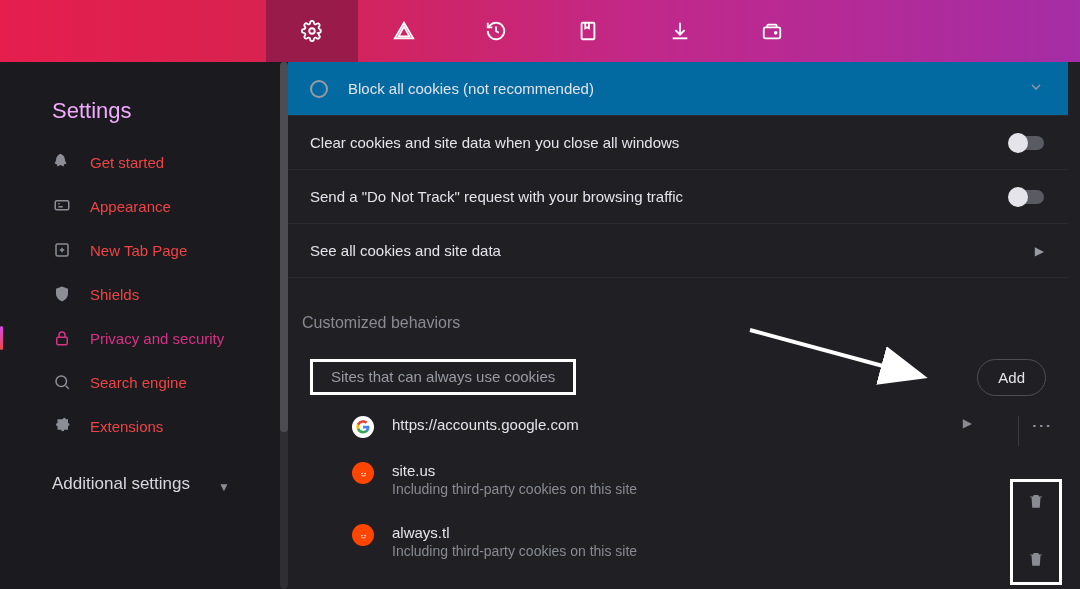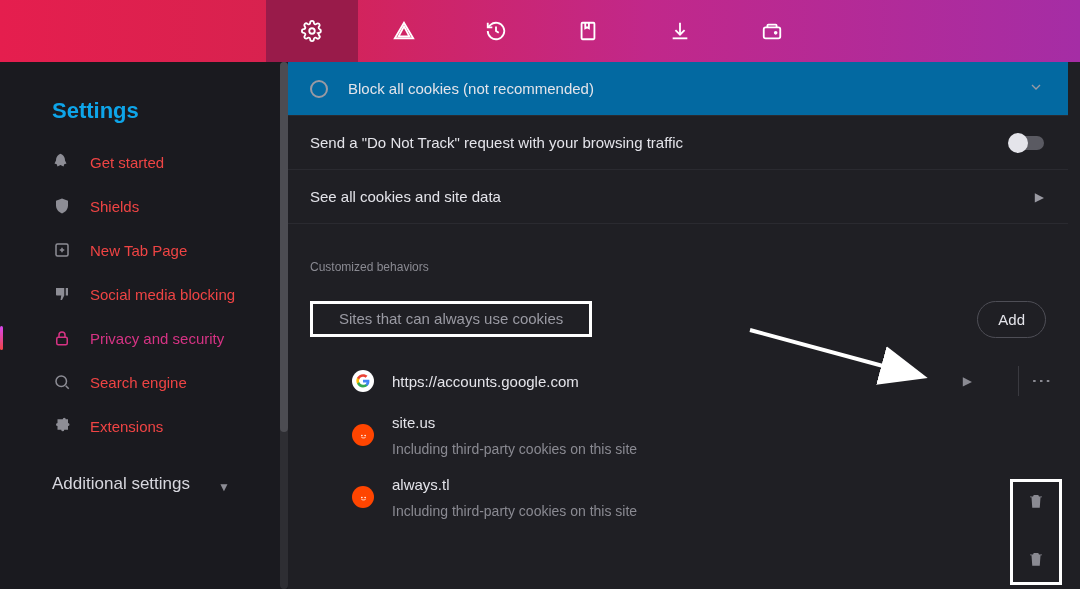--- a/index.html
+++ b/index.html
@@ -8,52 +8,52 @@
 .topbar-left{width:266px;height:62px}
 .tab-active{width:92px;height:62px;background:#991b4a;display:flex;align-items:center;justify-content:center}
 .topbar-icons{display:flex;align-items:center;height:62px}
 .topbar-icon{width:92px;height:62px;display:flex;align-items:center;justify-content:center;color:#fff}
 .topbar-icon svg{width:22px;height:22px}
 .layout{display:flex;height:527px}
 .sidebar{width:288px;background:#1a1a1f;position:relative}
 .sidebar-scroll{position:absolute;right:0;top:0;width:8px;height:100%;background:#2e2e33;border-radius:4px}
 .sidebar-thumb{position:absolute;top:0;width:8px;height:370px;background:#4c4c52;border-radius:4px}
 .sidebar-inner{padding-left:18px;padding-right:18px}
-.sidebar-title{color:#0ea5e9;font-size:22px;font-weight:700;padding:36px 0 16px 34px}
+.sidebar-title{color:#f0abfc;font-size:22px;font-weight:400;padding:36px 0 16px 34px}
 .nav-item{display:flex;align-items:center;height:44px;padding-left:34px;color:#ef4444;font-size:15px;cursor:pointer;position:relative}
 .nav-item.active{color:#d63384}
 .nav-item.active::before{content:"";position:absolute;left:-18px;top:10px;bottom:10px;width:3px;background:linear-gradient(#d946ef,#ef4444);border-radius:2px}
 .nav-icon{width:20px;height:20px;margin-right:18px;display:flex;align-items:center;justify-content:center;color:#8d8d95}
 .nav-item.active .nav-icon{color:#d63384}
 .nav-icon svg{width:18px;height:18px}
 .additional{display:flex;align-items:flex-end;color:#d7d7de;font-size:17px;padding:26px 0 0 34px;cursor:pointer}
 .additional .chev{margin-left:28px;font-size:12px;color:#8d8d95}
 .content{flex:1;background:#1f1f24;overflow:hidden;position:relative}
 .content-inner{padding-right:12px}
 .row{display:flex;align-items:center;min-height:54px;border-bottom:1px solid #2a2a30;padding:0 24px 0 22px;color:#e4e4ea;font-size:15px}
 .row.first{background:#0369a1}
 .row .grow{flex:1}
 .radio{width:18px;height:18px;border:2px solid #9a9aa3;border-radius:50%;margin-right:20px}
 .chev-down{color:#9a9aa3}
 .chev-right{color:#9a9aa3;font-size:12px}
 .toggle{width:34px;height:14px;background:#5a5a62;border-radius:8px;position:relative;cursor:pointer}
 .toggle::after{content:"";position:absolute;top:-3px;left:-2px;width:20px;height:20px;background:#e4e4ea;border-radius:50%}
-.section-title{color:#8a8a92;font-size:12px;font-weight:500;padding:36px 0 24px 22px}
+.section-title{color:#8a8a92;font-size:16px;font-weight:500;padding:36px 0 24px 14px}
 .subhead{display:flex;align-items:center;padding:0 22px;height:42px}
 .subhead-label{color:#9a9aa3;font-size:15px}
-.highlight-box{border:3px solid #fff;padding:6px 26px;display:inline-block}
+.highlight-box{border:3px solid #fff;padding:6px 18px;display:inline-block}
 .add-btn{margin-left:auto;background:transparent;border:1px solid #4e4e56;color:#e4e4ea;font-size:15px;padding:9px 20px;border-radius:22px;cursor:pointer}
-.site-row{display:flex;align-items:center;padding:0 24px 0 64px;min-height:46px;color:#e4e4ea;font-size:15px}
+.site-row{display:flex;padding:0 24px 0 64px;min-height:46px;color:#e4e4ea;font-size:15px}
 .site-row.tall{min-height:62px}
 .site-icon{width:22px;height:22px;border-radius:50%;margin-right:18px;display:flex;align-items:center;justify-content:center;font-size:11px;font-weight:700;color:#fff}
 .site-icon.google{background:#fff}
 .site-icon.reddit{background:#ff4500}
 .site-text{flex:1}
 .site-name{color:#e4e4ea;font-size:15px}
-.site-sub{color:#8a8a92;font-size:14px;margin-top:10px}
+.site-sub{color:#8a8a92;font-size:14px;margin-top:2px}
 .row-arrow{color:#8a8a92;font-size:12px;margin-right:46px}
 .divider-v{width:1px;height:30px;background:#3a3a40;margin-right:20px}
 .kebab{color:#8a8a92;font-size:20px;letter-spacing:0;line-height:5px;writing-mode:vertical-rl;cursor:pointer}
 .trash-box{position:absolute;right:18px;bottom:4px;border:3px solid #fff;padding:10px 14px;display:flex;flex-direction:column;gap:36px;align-items:center}
 .trash-icon{color:#8a8a92;cursor:pointer}
 .trash-icon svg{width:18px;height:18px}
 .arrow-annot{position:absolute;top:260px;right:140px;pointer-events:none}
 </style>
 </head>
 <body>
@@ -114,42 +114,43 @@
       <div class="nav-item">
         <span class="nav-icon">
             <svg viewBox="0 0 24 24" fill="currentColor">
               <path d="M12 2c3 2 4 5 4 8l2 4-3 1-1 3-4-2-4 2-1-3-3-1 2-4c0-3 1-6 4-8l2-1 2 1z"></path>
             </svg>
           </span>
         <span>Get started</span>
       </div>
       <div class="nav-item">
         <span class="nav-icon">
+            <svg viewBox="0 0 24 24" fill="none" stroke="currentColor" stroke-width="2">
+              <rect x="3" y="5" width="18" height="12" rx="2"></rect>
+              <path d="M7 9h2M7 13h6"></path>
+            </svg>
+          </span>
+        <span>Appearance</span>
+      </div>
+      <div class="nav-item">
+        <span class="nav-icon">
+            <svg viewBox="0 0 24 24" fill="none" stroke="currentColor" stroke-width="2">
+              <rect x="4" y="4" width="16" height="16" rx="2"></rect>
+              <path d="M12 9v6M9 12h6"></path>
+            </svg>
+          </span>
+        <span>New Tab Page</span>
+      </div>
+      <div class="nav-item">
+        <span class="nav-icon">
             <svg viewBox="0 0 24 24" fill="currentColor">
               <path d="M12 2l8 3v6c0 5-3 9-8 11-5-2-8-6-8-11V5l8-3z"></path>
             </svg>
           </span>
         <span>Shields</span>
-      </div>
-      <div class="nav-item">
-        <span class="nav-icon">
-            <svg viewBox="0 0 24 24" fill="none" stroke="currentColor" stroke-width="2">
-              <rect x="4" y="4" width="16" height="16" rx="2"></rect>
-              <path d="M12 9v6M9 12h6"></path>
-            </svg>
-          </span>
-        <span>New Tab Page</span>
-      </div>
-      <div class="nav-item">
-        <span class="nav-icon">
-            <svg viewBox="0 0 24 24" fill="currentColor">
-              <path d="M17 4h3v10h-3zM4 4h11v10l-3 6h-2l1-6H5a1 1 0 0 1-1-1V4z"></path>
-            </svg>
-          </span>
-        <span>Social media blocking</span>
       </div>
       <div class="nav-item active">
         <span class="nav-icon">
             <svg viewBox="0 0 24 24" fill="none" stroke="currentColor" stroke-width="2">
               <rect x="5" y="11" width="14" height="10" rx="2"></rect>
               <path d="M8 11V8a4 4 0 0 1 8 0v3"></path>
             </svg>
           </span>
         <span>Privacy and security</span>
       </div>
@@ -181,20 +182,24 @@
   <div class="content">
     <div class="content-inner">
       <div class="row first">
         <span class="radio"></span>
         <span class="grow">Block all cookies (not recommended)</span>
         <span class="chev-down"><svg width="16" height="16" viewBox="0 0 24 24" fill="none" stroke="currentColor" stroke-width="2">
               <path d="M6 9l6 6 6-6"></path>
             </svg></span>
       </div>
       <div class="row">
+        <span class="grow">Clear cookies and site data when you close all windows</span>
+        <span class="toggle"></span>
+      </div>
+      <div class="row">
         <span class="grow">Send a "Do Not Track" request with your browsing traffic</span>
         <span class="toggle"></span>
       </div>
       <div class="row">
         <span class="grow">See all cookies and site data</span>
         <span class="chev-right">▶</span>
       </div>
 
       <div class="section-title">Customized behaviors</div>
 

